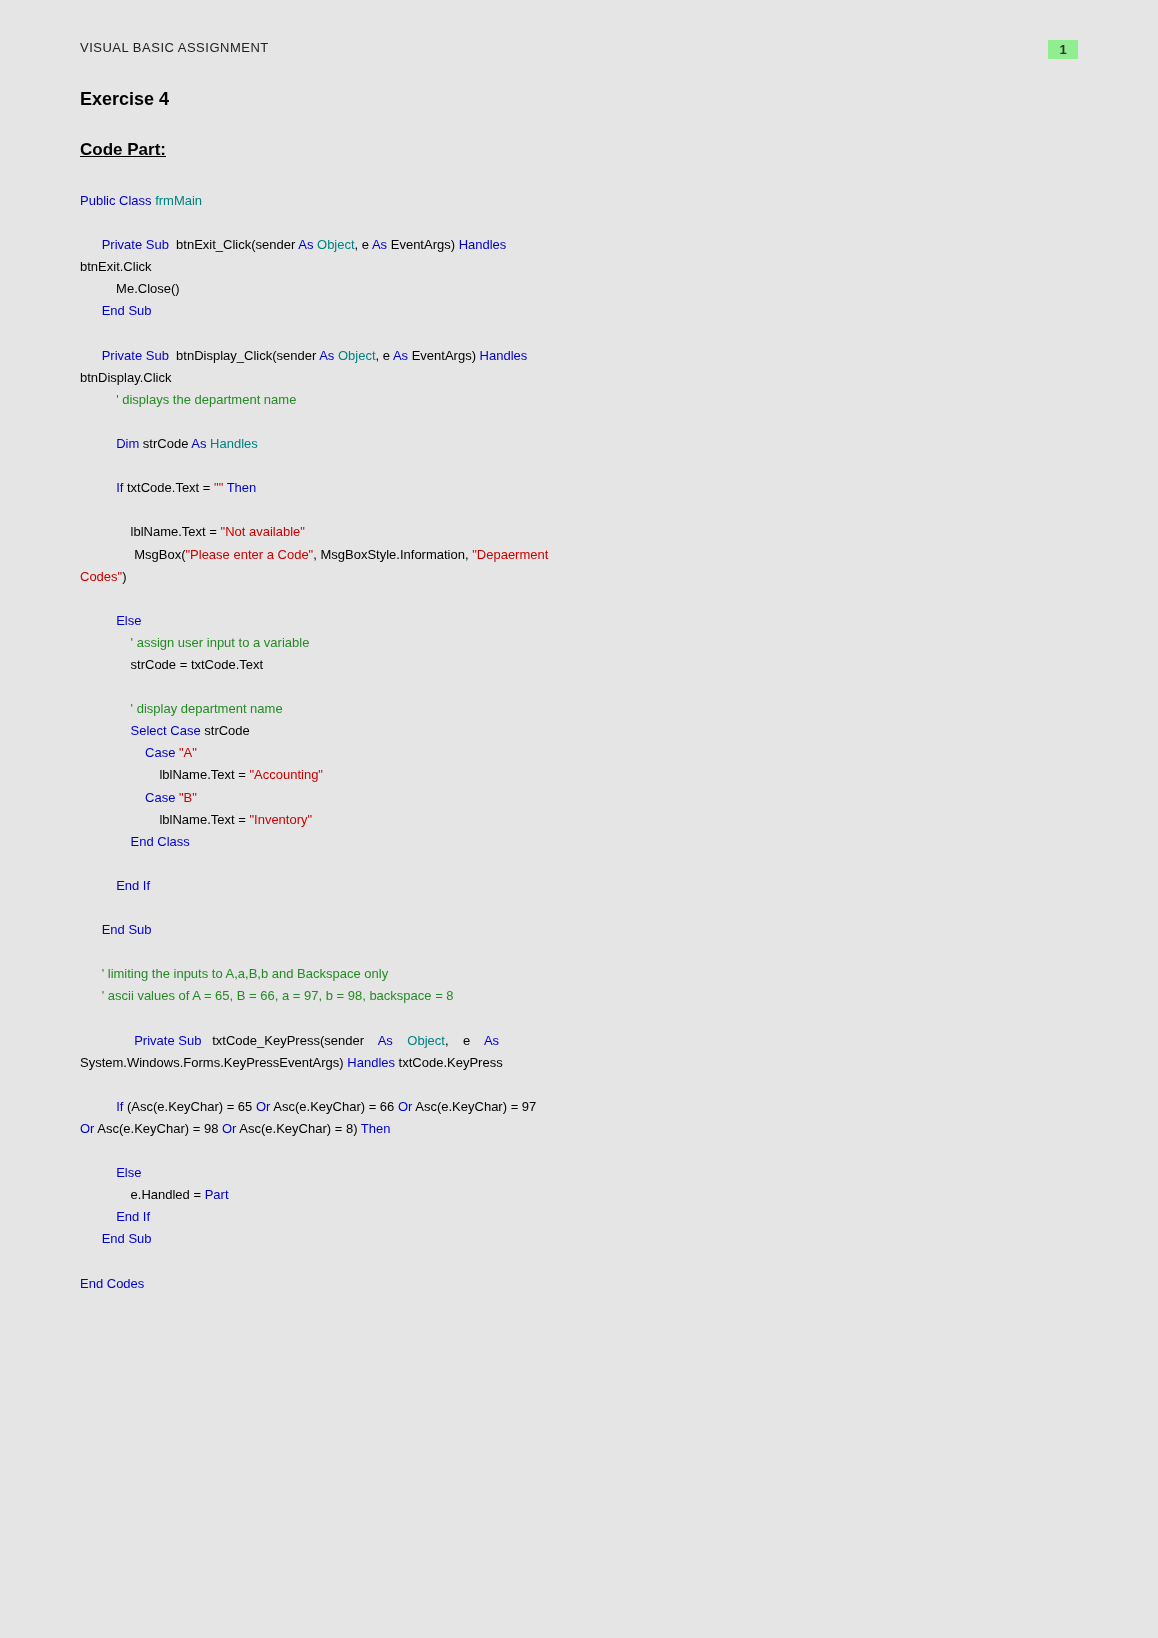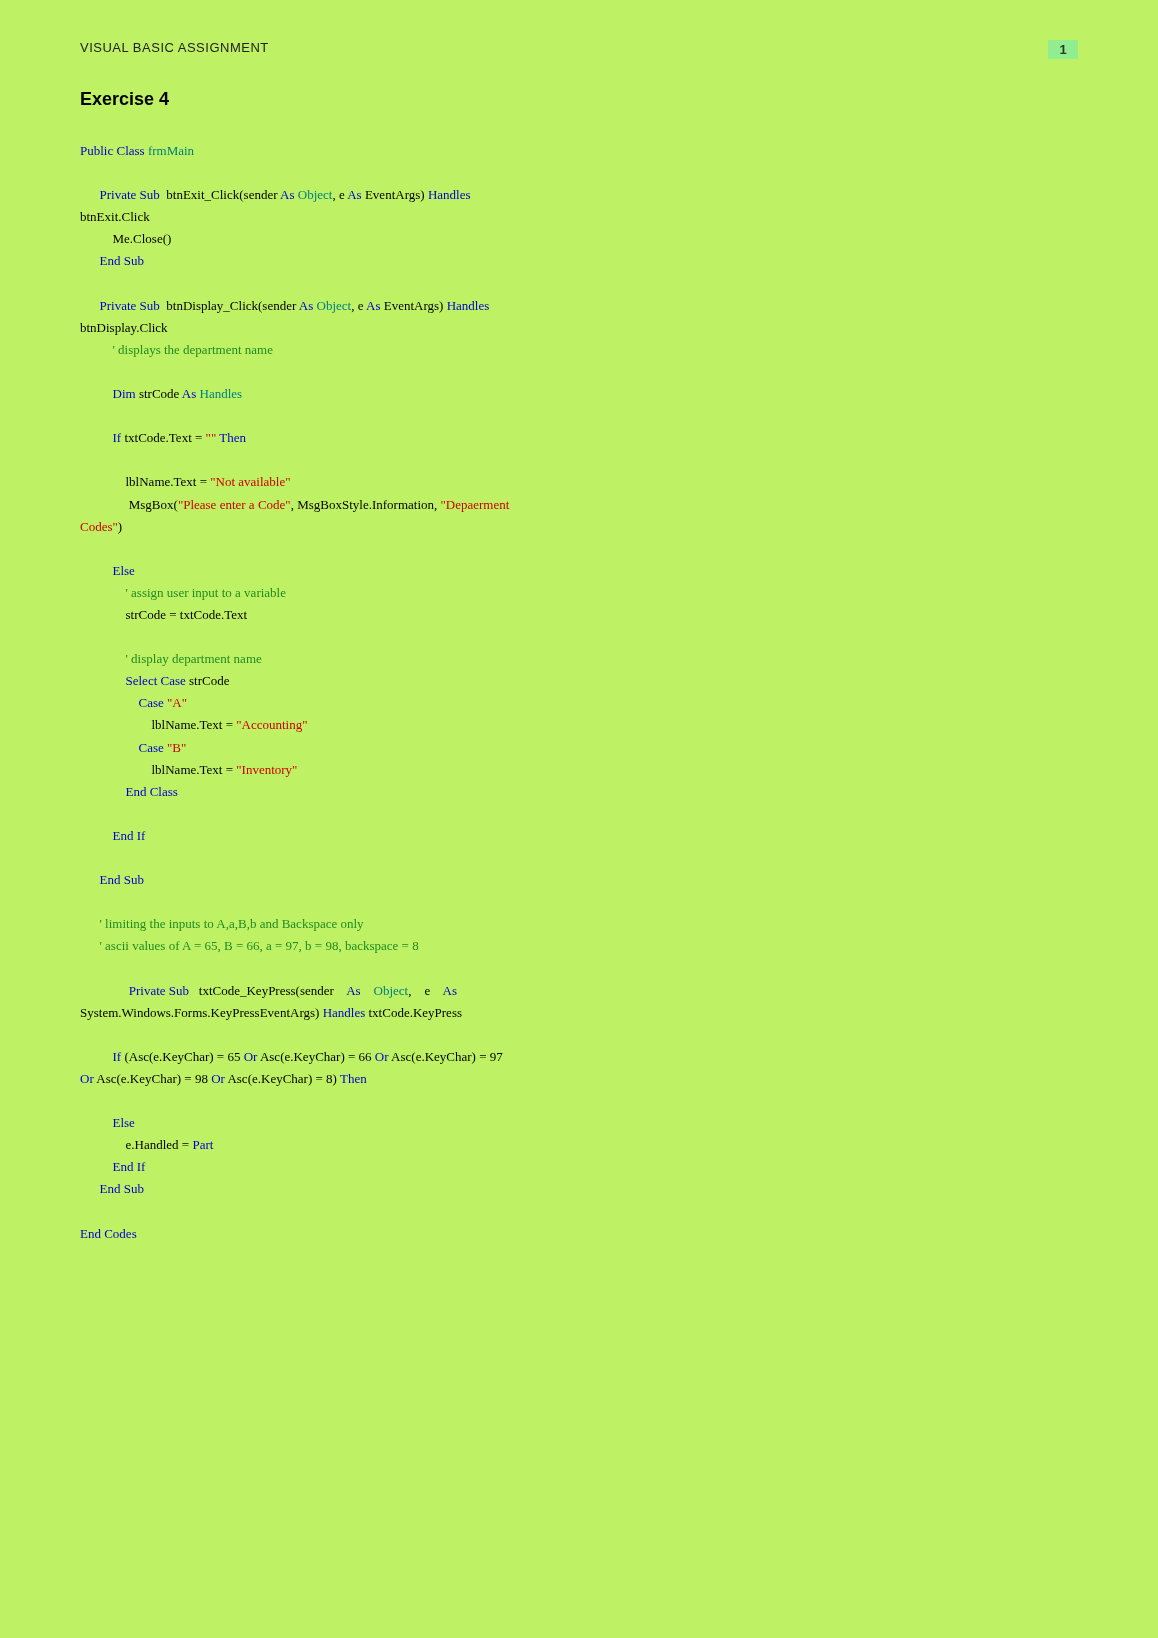--- a/index.html
+++ b/index.html
@@ -12,21 +12,21 @@
       background: #ffffff;
       font-family: Arial, sans-serif;
       width: 1158px;
       min-height: 1638px;
       position: relative;
     }
 
     .page-container {
       width: 1158px;
       min-height: 1638px;
-      background: #bef264;
+      background: #e5e5e5;
       padding: 40px 80px 32px 80px;
       position: relative;
     }
 
     .header {
       display: flex;
       justify-content: space-between;
       align-items: flex-start;
       margin-bottom: 30px;
     }
@@ -61,21 +61,21 @@
     .section-title {
       font-family: Arial, sans-serif;
       font-size: 17px;
       font-weight: bold;
       text-decoration: underline;
       color: #000;
       margin-bottom: 30px;
     }
 
     .code-block {
-      font-family: Liberation Serif, serif;
+      font-family: Liberation Sans, sans-serif;
       font-size: 13px;
       line-height: 1.7;
       white-space: pre;
       color: #000;
     }
 
     .kw-blue { color: #0000cd; }
     .kw-teal { color: #008080; }
     .kw-string { color: #cc0000; }
     .kw-comment { color: #228B22; }
@@ -86,20 +86,21 @@
 
 <div class="page-container">
 
   <div class="header">
     <span class="header-title">VISUAL BASIC ASSIGNMENT</span>
     <span class="page-number-badge">1</span>
   </div>
 
   <div class="exercise-title">Exercise 4</div>
 
+  <div class="section-title">Code Part:</div>
 
   <div class="code-block"><span class="kw-blue">Public Class</span> <span class="kw-teal">frmMain</span>
 
       <span class="kw-blue">Private Sub</span>  btnExit_Click(sender <span class="kw-blue">As</span> <span class="kw-teal">Object</span>, e <span class="kw-blue">As</span> EventArgs) <span class="kw-blue">Handles</span>
 btnExit.Click
           Me.Close()
       <span class="kw-blue">End Sub</span>
 
       <span class="kw-blue">Private Sub</span>  btnDisplay_Click(sender <span class="kw-blue">As</span> <span class="kw-teal">Object</span>, e <span class="kw-blue">As</span> EventArgs) <span class="kw-blue">Handles</span>
 btnDisplay.Click

